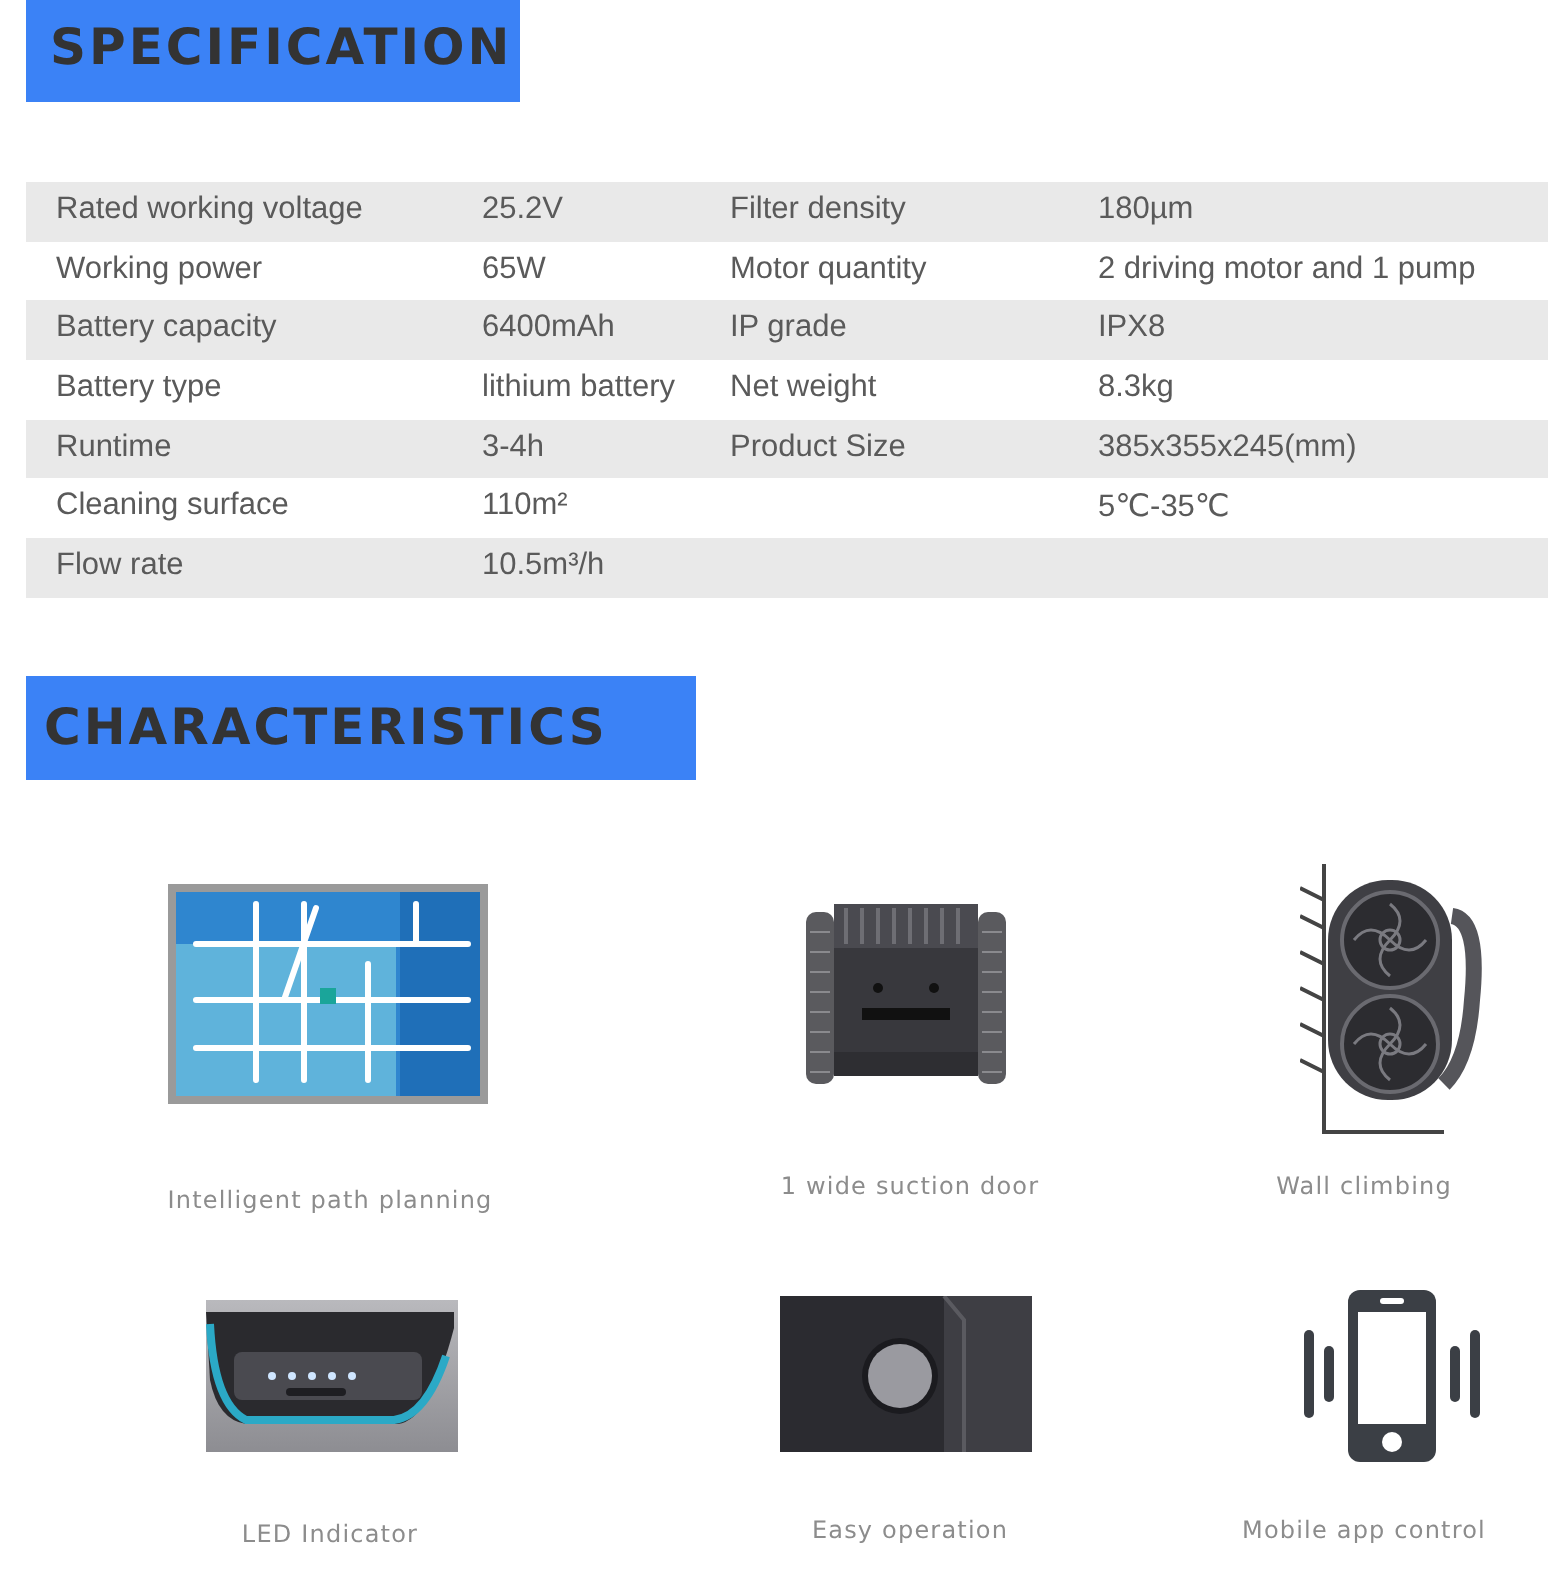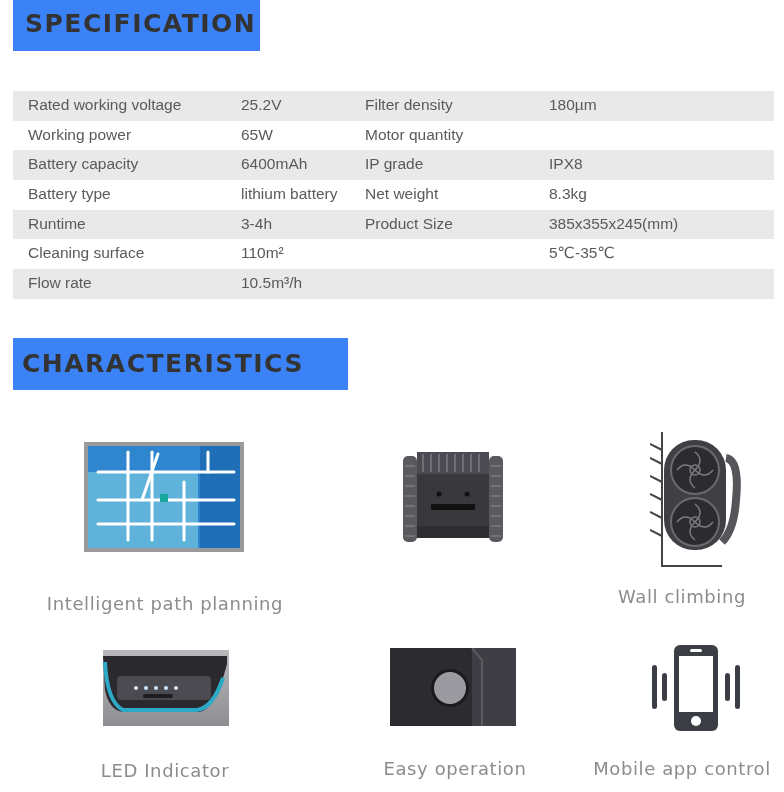--- a/index.html
+++ b/index.html
@@ -12,41 +12,42 @@
   #spec-title span { position:absolute; left:12px; top:11px; }
   #char-title { top:338px; height:52px; width:335px; }
   #char-title span { position:absolute; left:9px; top:13px; }
   .spec-table { position:absolute; left:13px; top:91px; width:761px; }
   .spec-row { position:relative; height:29.7px; font-size:15.5px; }
   .spec-row.shade { background:#e9e9e9; }
   .spec-row span { position:absolute; top:5px; white-space:nowrap; color:#5a5a5a; }
   .c0 { left:15px; } .c1 { left:228px; } .c2 { left:352px; } .c3 { left:536px; }
   .feature { position:absolute; text-align:center; }
   .feature .cap { position:absolute; left:0; right:0; text-align:center;
-        font-family:"DejaVu Sans", sans-serif; font-size:18px; color:#8c8c8c; letter-spacing:0.6px; white-space:nowrap; }
+        font-family:"DejaVu Sans", sans-serif; font-size:12px; color:#8c8c8c; letter-spacing:0.6px; white-space:nowrap; }
   .pic { position:absolute; }
 </style>
 </head>
 <body>
 
 <div id="spec-title" class="section-title">
   <span>SPECIFICATION</span>
 </div>
 
 <div class="spec-table">
   <div class="spec-row shade">
     <span class="c0">Rated working voltage</span>
     <span class="c1">25.2V</span>
     <span class="c2">Filter density</span>
     <span class="c3">180µm</span>
   </div>
   <div class="spec-row">
     <span class="c0">Working power</span>
     <span class="c1">65W</span>
     <span class="c2">Motor quantity</span>
+    <span class="c3">2 driving motor and 1 pump</span>
   </div>
   <div class="spec-row shade">
     <span class="c0">Battery capacity</span>
     <span class="c1">6400mAh</span>
     <span class="c2">IP grade</span>
     <span class="c3">IPX8</span>
   </div>
   <div class="spec-row">
     <span class="c0">Battery type</span>
     <span class="c1">lithium battery</span>
@@ -103,20 +104,21 @@
     <rect x="14" y="0" width="72" height="22" fill="#4a4a50"></rect>
     <g stroke="#6e6e74" stroke-width="2">
         <path d="M20 2V20 M28 2V20 M36 2V20 M44 2V20 M52 2V20 M60 2V20 M68 2V20 M76 2V20"></path>
       </g>
     <rect x="14" y="22" width="72" height="60" fill="#38383d"></rect>
     <circle cx="36" cy="42" r="2.5" fill="#111"></circle>
       <circle cx="64" cy="42" r="2.5" fill="#111"></circle>
     <rect x="28" y="52" width="44" height="6" fill="#111"></rect>
     <rect x="14" y="74" width="72" height="12" fill="#2e2e32"></rect>
   </svg>
+  <div class="cap" style="top:146px;">1 wide suction door</div>
 </div>
 
 <div class="feature" style="left:580px; top:425px; width:204px; height:190px;">
   <svg class="pic" style="left:70px; top:5px;" width="100" height="140" viewBox="0 0 100 140">
     <g stroke="#444" stroke-width="2" fill="none">
       <path d="M12 2V136H72"></path>
       <path d="M0 14L12 20 M0 28L12 34 M0 46L12 52 M0 64L12 70 M0 82L12 88 M0 100L12 106"></path>
     </g>
     <rect x="14" y="10" width="62" height="110" rx="30" fill="#3f3f44"></rect>
     <path d="M76 28 Q90 30 86 70 Q84 100 72 112" stroke="#55555a" stroke-width="8" fill="none"></path>

